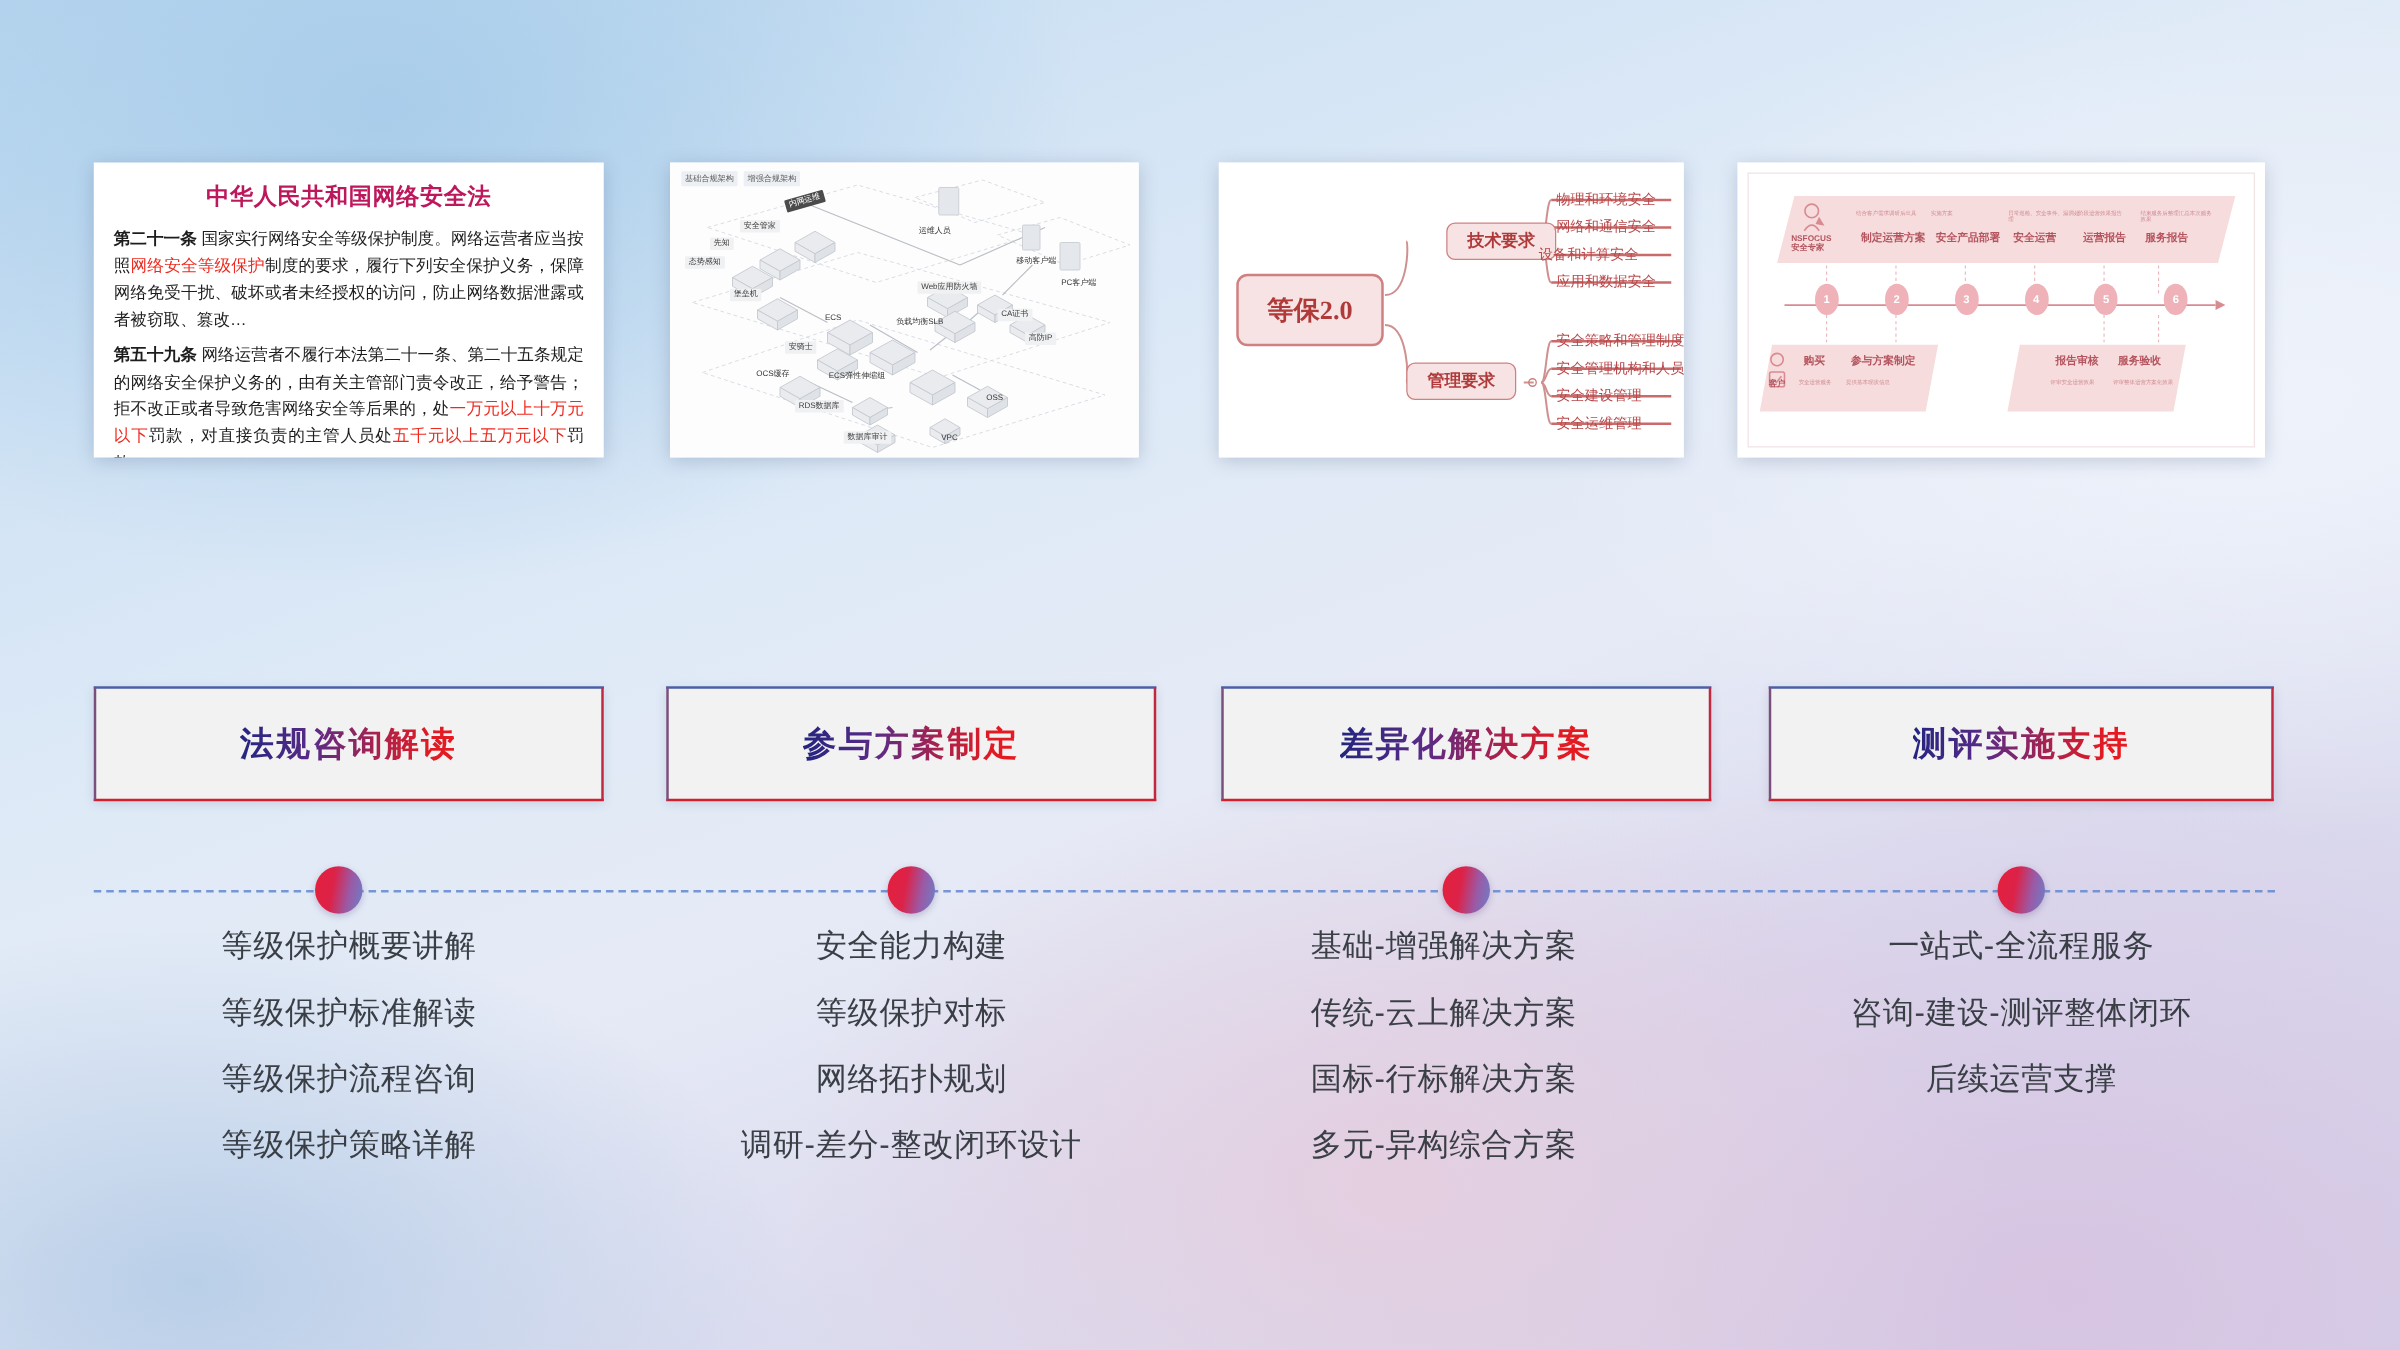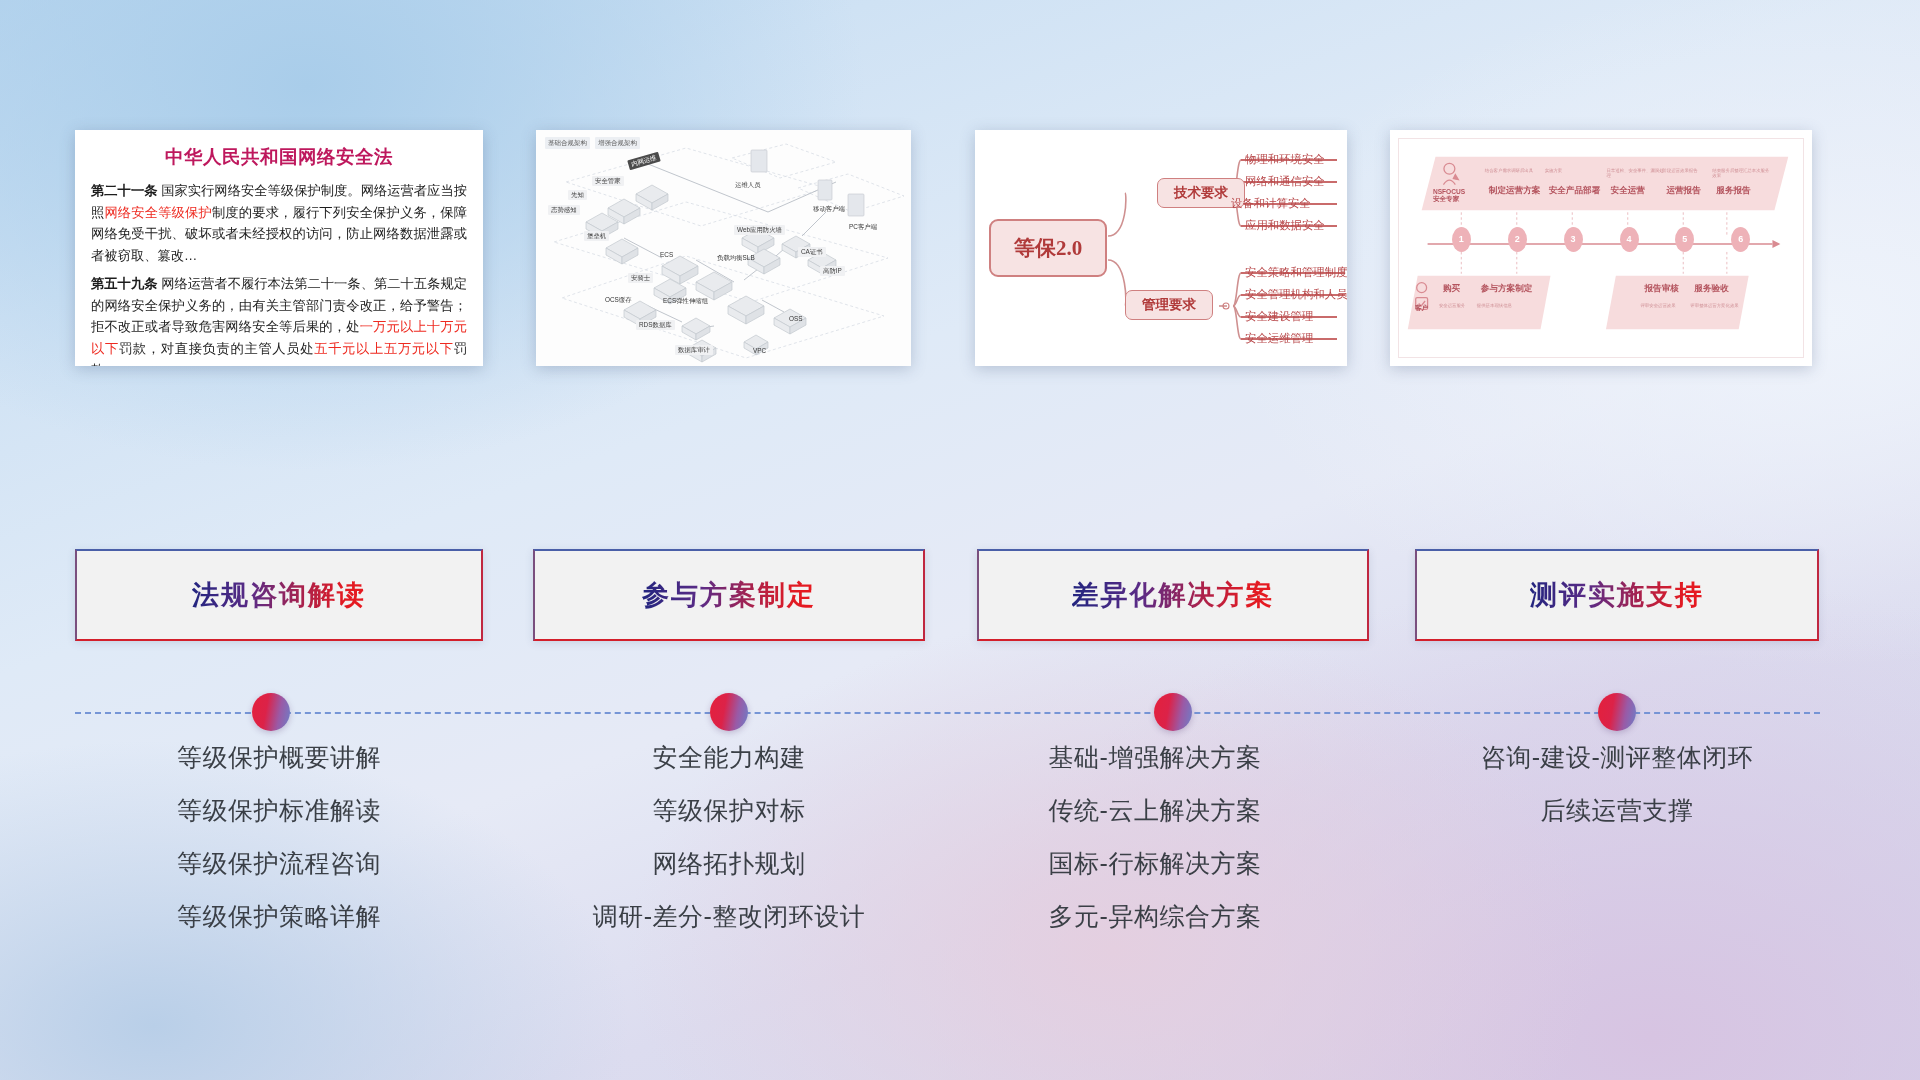--- a/index.html
+++ b/index.html
@@ -404,18 +404,19 @@
         <div class="bullet">网络拓扑规划</div>
         <div class="bullet">调研-差分-整改闭环设计</div>
       </div>
     <div class="col col-3" id="col2">
         <div class="bullet">基础-增强解决方案</div>
         <div class="bullet">传统-云上解决方案</div>
         <div class="bullet">国标-行标解决方案</div>
         <div class="bullet">多元-异构综合方案</div>
       </div>
     <div class="col col-4" id="col3">
+        <div class="bullet">一站式-全流程服务</div>
         <div class="bullet">咨询-建设-测评整体闭环</div>
         <div class="bullet">后续运营支撑</div>
       </div>
   </div>
 
 </div>
 
 </body></html>

